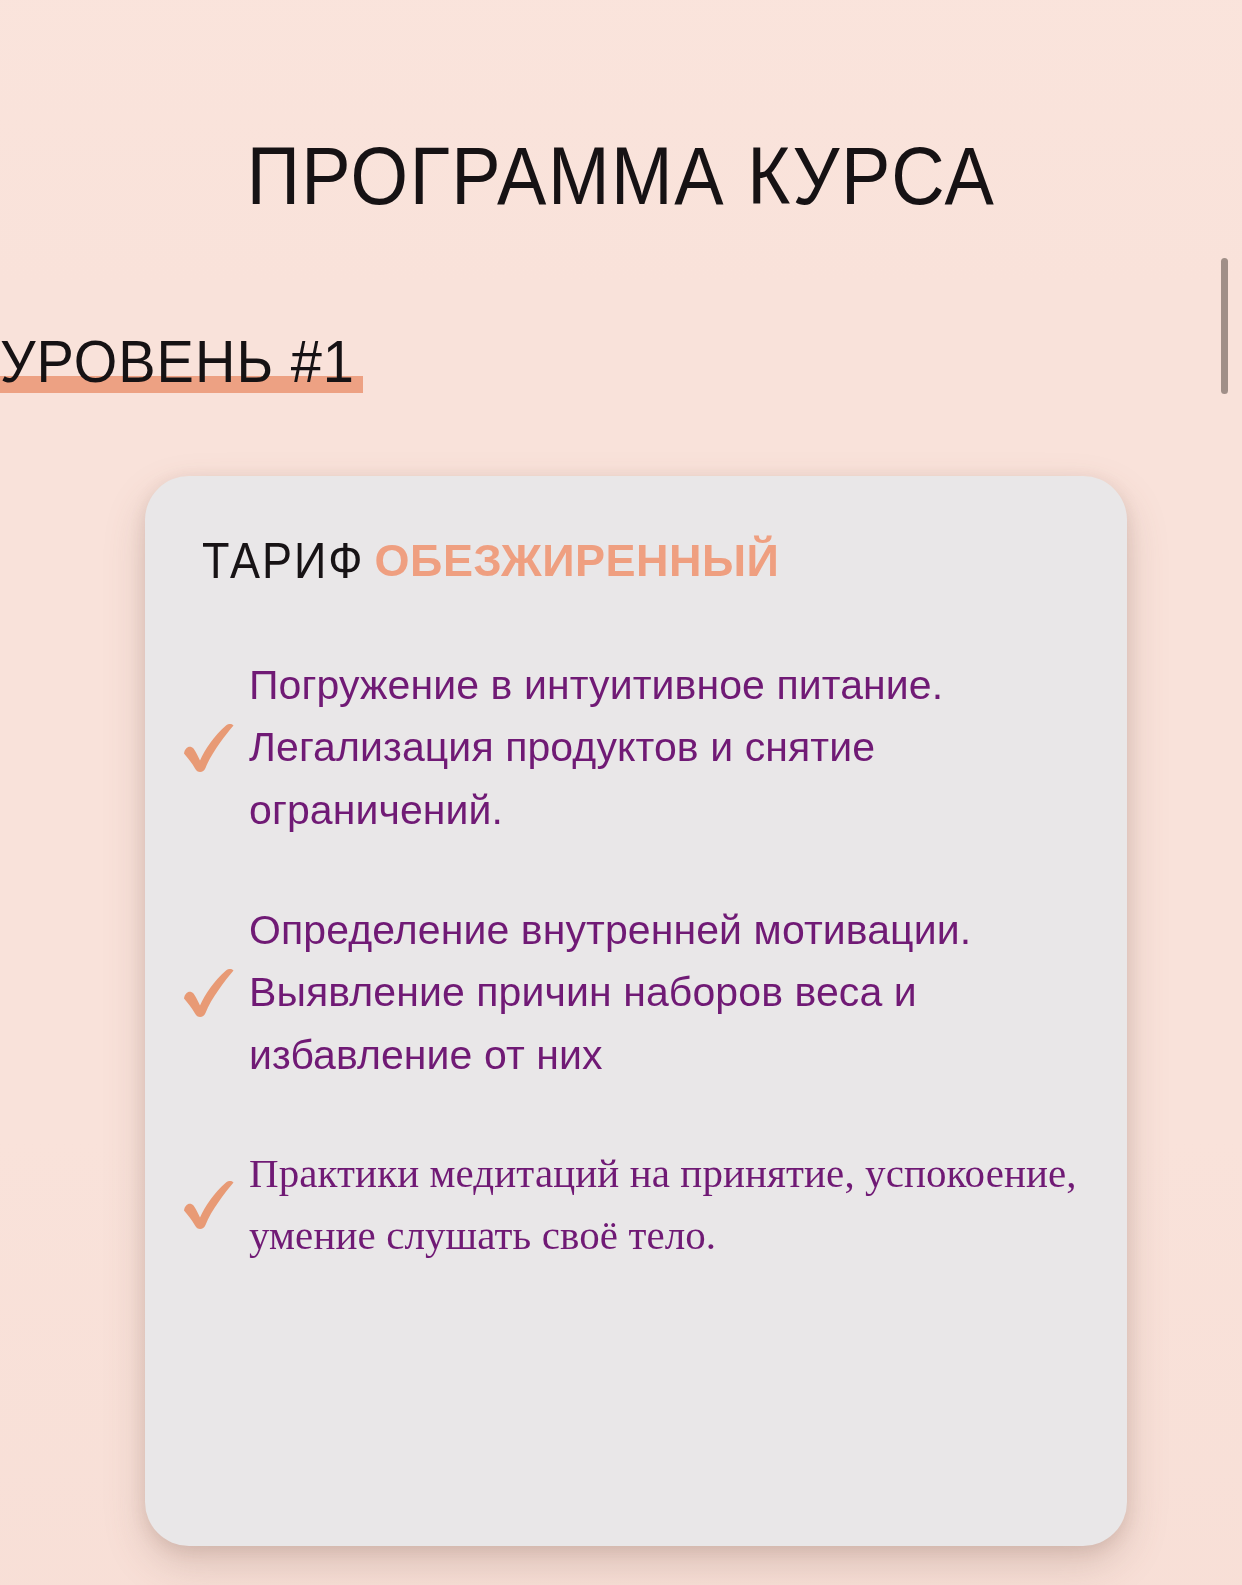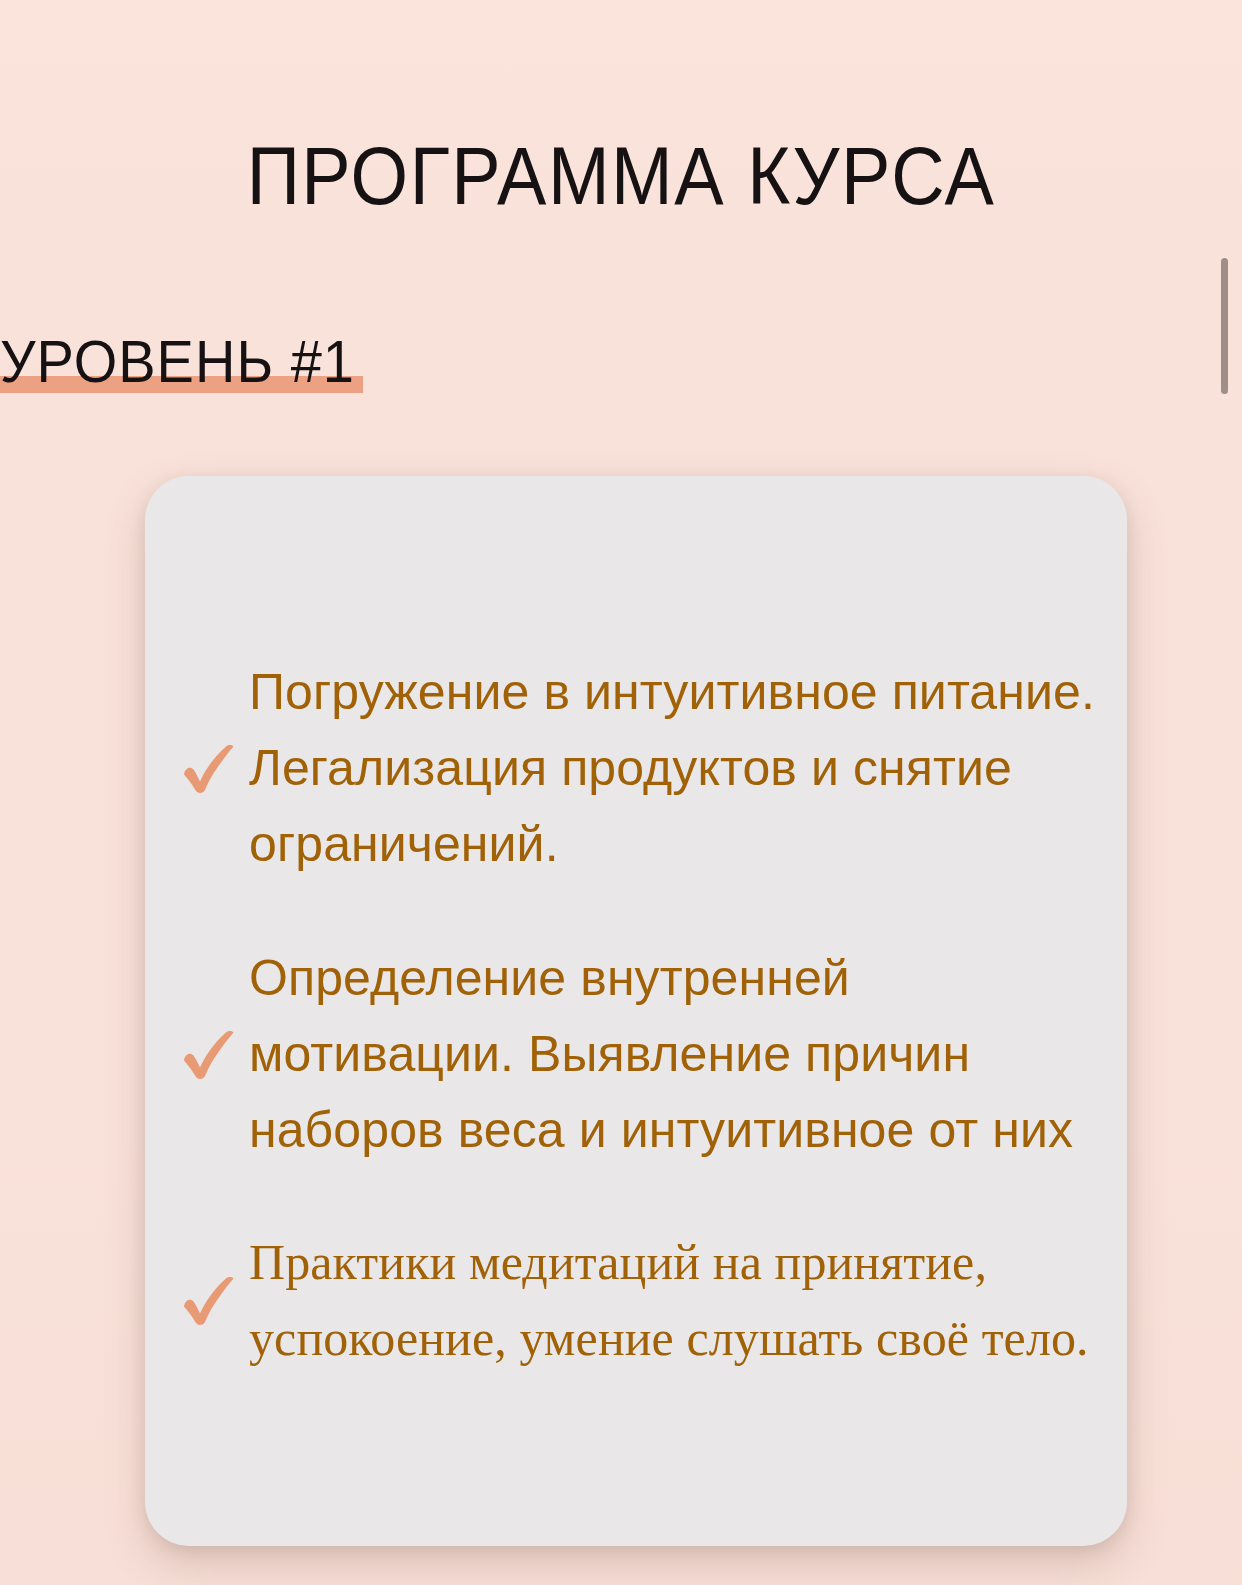--- a/index.html
+++ b/index.html
@@ -148,24 +148,24 @@
     align-self: center;
     margin-top: -4px;
   }
   .check-icon {
     width: 64px;
     height: 64px;
     display: block;
   }
   .bullet-text {
     flex: 1 1 auto;
-    font-size: 50px;
+    font-size: 41px;
     line-height: 1.52;
     font-weight: 400;
-    color: #a16207;
+    color: #701a75;
     letter-spacing: 0.1px;
   }
 
   
   .bullet.b1 { margin-bottom: 58px; }
   .bullet.b2 { margin-bottom: 56px; }
   .bullet.b3 { margin-bottom: 0; font-family: Liberation Serif, serif; }
 
   
   .scroll-track {
@@ -196,20 +196,23 @@
 
   <div class="level-wrap">
     <span class="level-inner">
       <span class="level-highlight"></span>
       <span class="level-text">УРОВЕНЬ #1</span>
     </span>
   </div>
 
   <div class="card">
 
+    <div class="tariff-line">
+      <span class="tariff-label">ТАРИФ</span><span class="tariff-value">ОБЕЗЖИРЕННЫЙ</span>
+    </div>
 
     <div class="bullets">
 
       <div class="bullet b1">
         <div class="check-col">
           <svg class="check-icon" viewBox="0 0 64 64" aria-hidden="true">
             <path d="M6 40.5 C7 33.5 12.5 32 15.5 35.5 C17.5 38 19.5 42 22 47.5
                      C27 36 36 23 48 12.5 C51 10 54.5 10.8 55.5 12.5
                      C47.5 22 33 40.5 27.5 55 C25.5 60 19.5 60.5 17 55.5
                      C13.5 49 9 44.5 6 40.5 Z" fill="#e89a75"></path>
@@ -220,21 +223,21 @@
 
       <div class="bullet b2">
         <div class="check-col">
           <svg class="check-icon" viewBox="0 0 64 64" aria-hidden="true">
             <path d="M6 40.5 C7 33.5 12.5 32 15.5 35.5 C17.5 38 19.5 42 22 47.5
                      C27 36 36 23 48 12.5 C51 10 54.5 10.8 55.5 12.5
                      C47.5 22 33 40.5 27.5 55 C25.5 60 19.5 60.5 17 55.5
                      C13.5 49 9 44.5 6 40.5 Z" fill="#e89a75"></path>
           </svg>
         </div>
-        <div class="bullet-text">Определение внутренней мотивации. Выявление причин наборов веса и интуитивное от них</div>
+        <div class="bullet-text">Определение внутренней мотивации. Выявление причин наборов веса и избавление от них</div>
       </div>
 
       <div class="bullet b3">
         <div class="check-col">
           <svg class="check-icon" viewBox="0 0 64 64" aria-hidden="true">
             <path d="M6 40.5 C7 33.5 12.5 32 15.5 35.5 C17.5 38 19.5 42 22 47.5
                      C27 36 36 23 48 12.5 C51 10 54.5 10.8 55.5 12.5
                      C47.5 22 33 40.5 27.5 55 C25.5 60 19.5 60.5 17 55.5
                      C13.5 49 9 44.5 6 40.5 Z" fill="#e89a75"></path>
           </svg>

